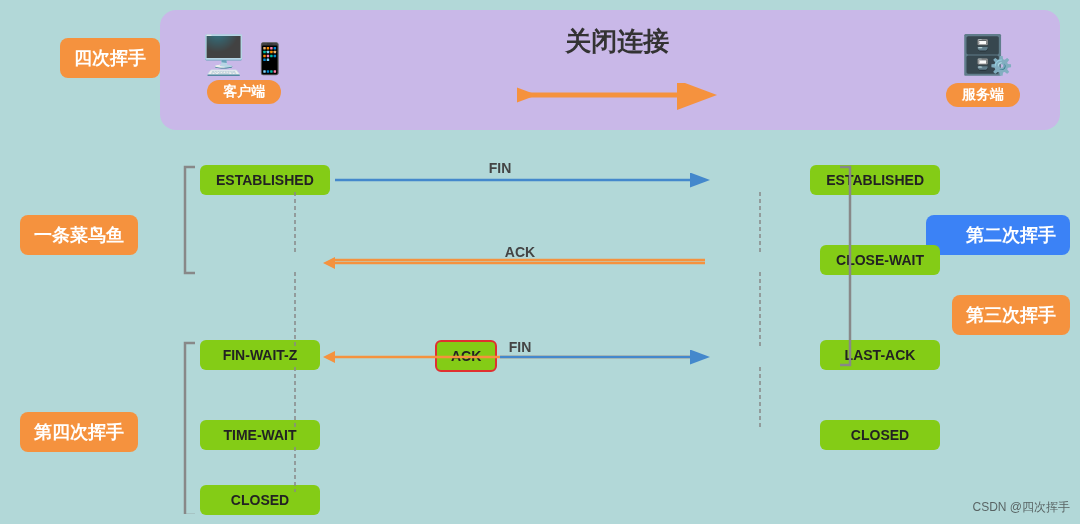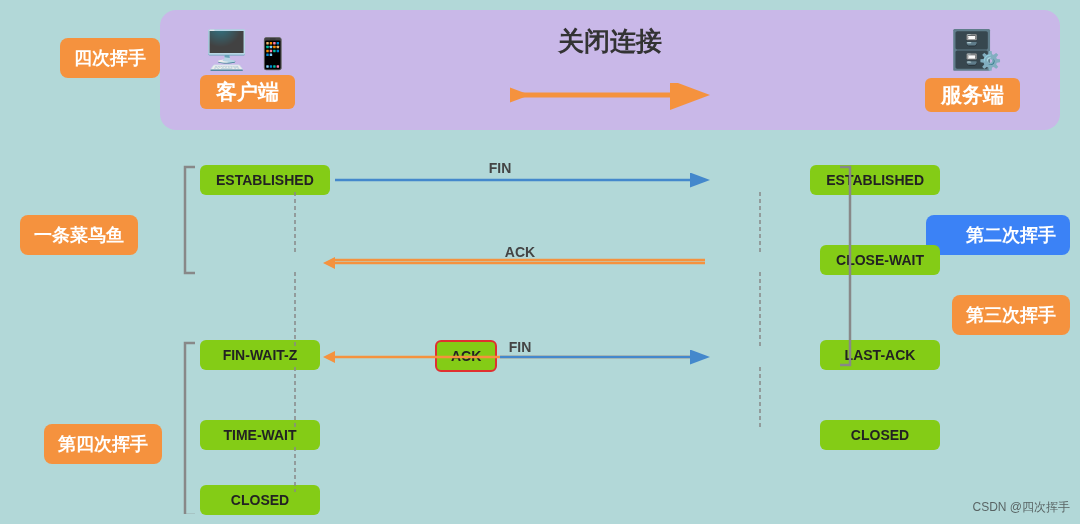--- a/index.html
+++ b/index.html
@@ -44,23 +44,22 @@
       left: 20px;
       margin-left: 40px;
     }
 
     .label-diyici {
       top: 215px;
       left: 20px;
     }
 
     .label-disici {
-      top: 424px;
+      top: 412px;
       left: 20px;
-      margin-left: 24px;
     }
 
     .label-dieric {
       top: 215px;
       right: 10px;
       background-color: #3b82f6;
       padding-left: 40px;
     }
 
     .label-disanci {
@@ -73,23 +72,23 @@
     .client-box {
       display: flex;
       flex-direction: column;
       align-items: center;
       gap: 6px;
     }
 
     .client-label, .server-label {
       background-color: #f5923e;
       color: white;
-      font-size: 21px;
-      font-weight: bold;
-      border-radius: 6px;
+      font-size: 14px;
+      font-weight: bold;
+      border-radius: 12px;
       padding: 3px 16px;
     }
 
     
     .close-conn-label {
       font-size: 26px;
       font-weight: bold;
       color: #333;
       text-align: center;
     }

